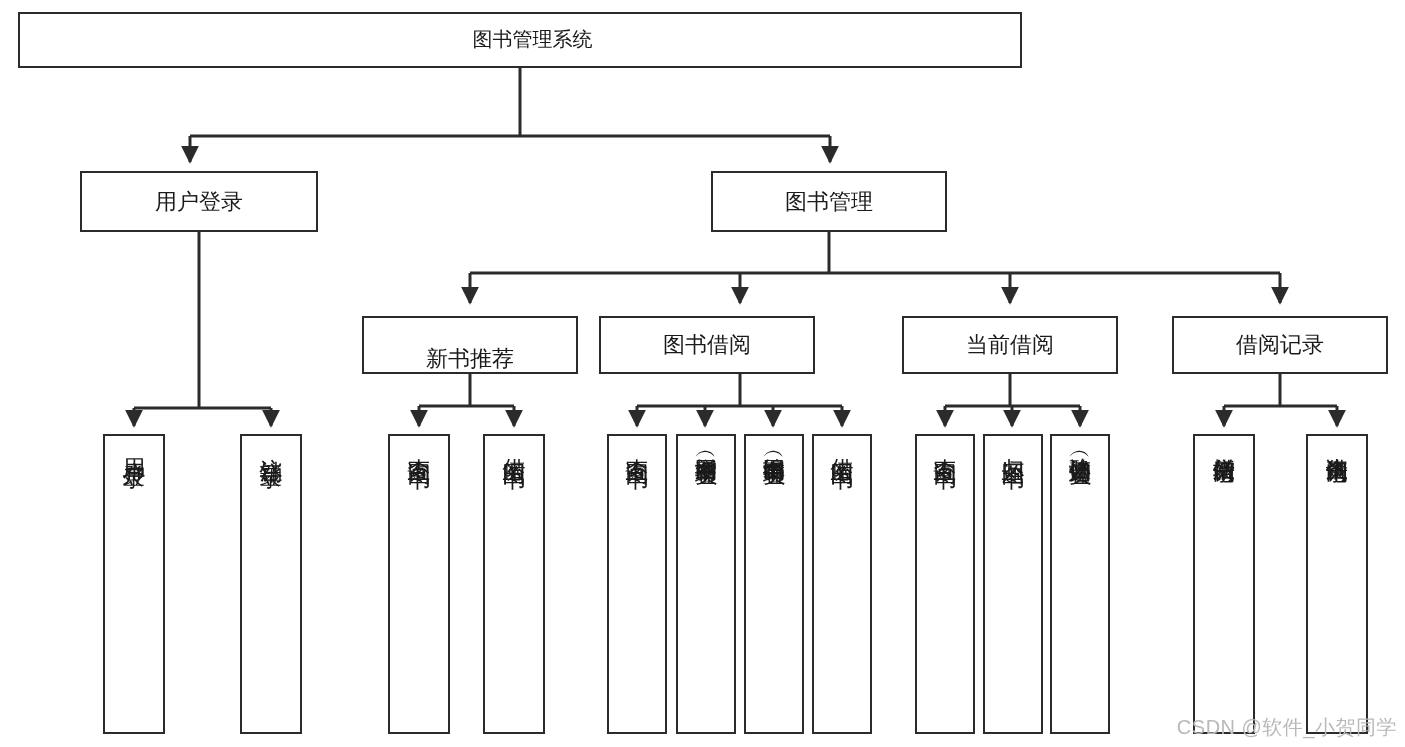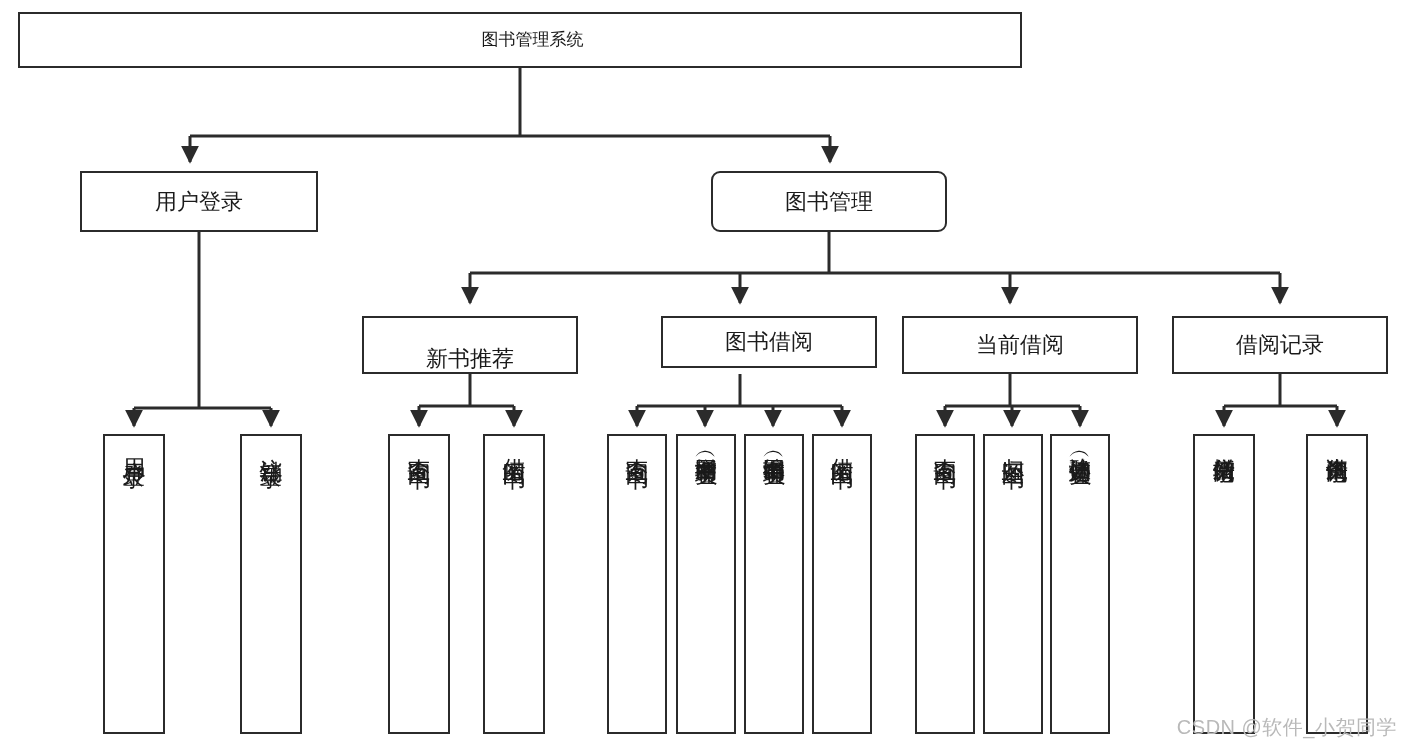--- a/index.html
+++ b/index.html
@@ -41,21 +41,21 @@
     text-align: center;
     line-height: 1.18;
     color: #1a1a1a;
     white-space: nowrap;
   }
   
   .h-node .node-label {
     font-size: 22px;
   }
   #node-root .node-label {
-    font-size: 17px;
+    font-size: 20px;
     margin-left: 25px;
   }
   
   .v-node {
     align-items: flex-start;
     justify-content: center;
     padding-top: 4px;
   }
   .v-node .node-label {
     writing-mode: vertical-rl;
@@ -136,33 +136,33 @@
   </svg>
 
   <div class="node-box h-node" id="node-root" style="left:18px; top:12px; width:1004px; height:56px;">
     <span class="node-label">图书管理系统</span>
   </div>
 
   <div class="node-box h-node" id="node-user-login" style="left:80px; top:171px; width:238px; height:61px;">
     <span class="node-label">用户登录</span>
   </div>
 
-  <div class="node-box h-node" id="node-book-management" style="left:711px; top:171px; width:236px; height:61px;border-radius:9px;">
+  <div class="node-box h-node" id="node-book-management" style="left:711px; top:171px; width:236px; height:61px;">
     <span class="node-label">图书管理</span>
   </div>
 
   <div class="node-box h-node" id="node-new-book-recommend" style="left:362px; top:316px; width:216px; height:58px;align-items:flex-end;">
     <span class="node-label">新书推荐</span>
   </div>
 
-  <div class="node-box h-node" id="node-book-borrow" style="left:661px; top:316px; width:216px; height:52px;">
+  <div class="node-box h-node" id="node-book-borrow" style="left:599px; top:316px; width:216px; height:58px;">
     <span class="node-label">图书借阅</span>
   </div>
 
-  <div class="node-box h-node" id="node-current-borrow" style="left:902px; top:316px; width:236px; height:58px;">
+  <div class="node-box h-node" id="node-current-borrow" style="left:902px; top:316px; width:216px; height:58px;">
     <span class="node-label">当前借阅</span>
   </div>
 
   <div class="node-box h-node" id="node-borrow-record" style="left:1172px; top:316px; width:216px; height:58px;">
     <span class="node-label">借阅记录</span>
   </div>
 
   <div class="node-box v-node" style="left:103px; top:434px; width:62px; height:300px;">
     <span class="node-label">用户登录</span>
   </div>

